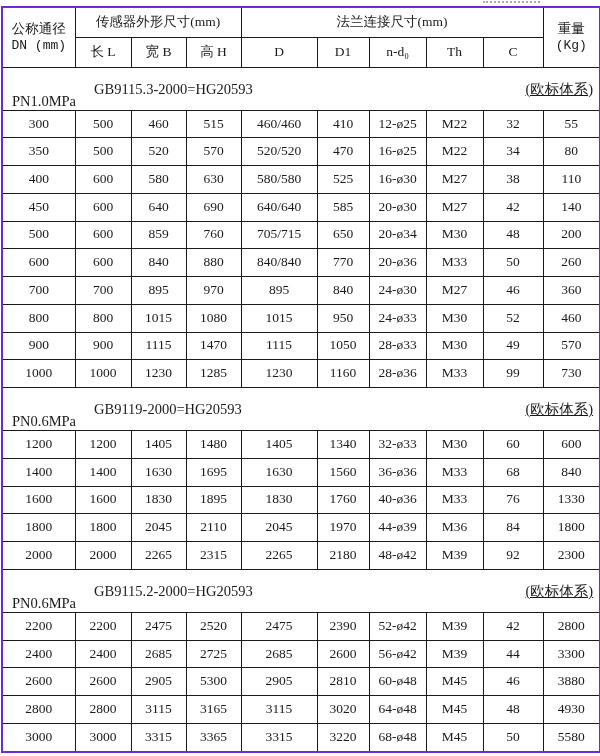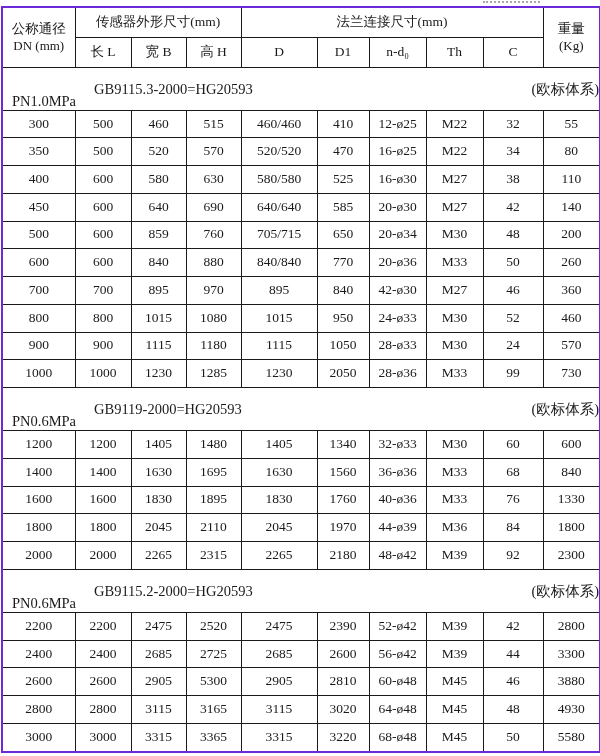--- a/index.html
+++ b/index.html
@@ -42,21 +42,21 @@
     vertical-align: middle;
     padding: 0;
     font-weight: normal;
     font-size: 13.5px;
     line-height: 1.25;
     overflow: hidden;
     white-space: nowrap;
   }
   thead tr { height: 30px; }
   thead th { font-size: 14.5px; }
-  .dn-sub, .kg-sub { font-size: 13px; }
+  .dn-sub, .kg-sub { font-size: 13px; font-family: Liberation Mono, monospace; }
   tr.section-row { height: 28px; }
   tr.section-row td { border-left: none; border-right: none; }
   .section-line {
     display: flex;
     align-items: center;
     width: 100%;
     font-size: 14.5px;
   }
   .section-line .pn {
     width: 82px;
@@ -64,21 +64,23 @@
     text-align: left;
     flex: 0 0 auto;
     margin-top: 24px;
   }
   .section-line .std {
     text-align: left;
     flex: 0 0 auto;
   }
   .section-line .note {
     margin-left: auto;
+    padding-right: 6px;
     text-align: left;
+    text-decoration: underline;
   }
 </style>
 </head>
 <body>
 
 <div class="page">
   <div class="artifact"></div>
   <table class="spec">
     <colgroup>
       <col style="width:73px">
@@ -198,56 +200,56 @@
           <td>50</td>
           <td>260</td>
         </tr>
         <tr>
           <td>700</td>
           <td>700</td>
           <td>895</td>
           <td>970</td>
           <td>895</td>
           <td>840</td>
-          <td>42-ø30</td>
+          <td>24-ø30</td>
           <td>M27</td>
           <td>46</td>
           <td>360</td>
         </tr>
         <tr>
           <td>800</td>
           <td>800</td>
           <td>1015</td>
           <td>1080</td>
           <td>1015</td>
           <td>950</td>
           <td>24-ø33</td>
           <td>M30</td>
           <td>52</td>
           <td>460</td>
         </tr>
         <tr>
           <td>900</td>
           <td>900</td>
           <td>1115</td>
-          <td>1180</td>
+          <td>1470</td>
           <td>1115</td>
           <td>1050</td>
           <td>28-ø33</td>
           <td>M30</td>
-          <td>24</td>
+          <td>49</td>
           <td>570</td>
         </tr>
         <tr>
           <td>1000</td>
           <td>1000</td>
           <td>1230</td>
           <td>1285</td>
           <td>1230</td>
-          <td>2050</td>
+          <td>1160</td>
           <td>28-ø36</td>
           <td>M33</td>
           <td>99</td>
           <td>730</td>
         </tr>
         <tr class="section-row">
           <td colspan="10">
             <div class="section-line">
               <span class="pn">PN0.6MPa</span>
               <span class="std">GB9119-2000=HG20593</span>

